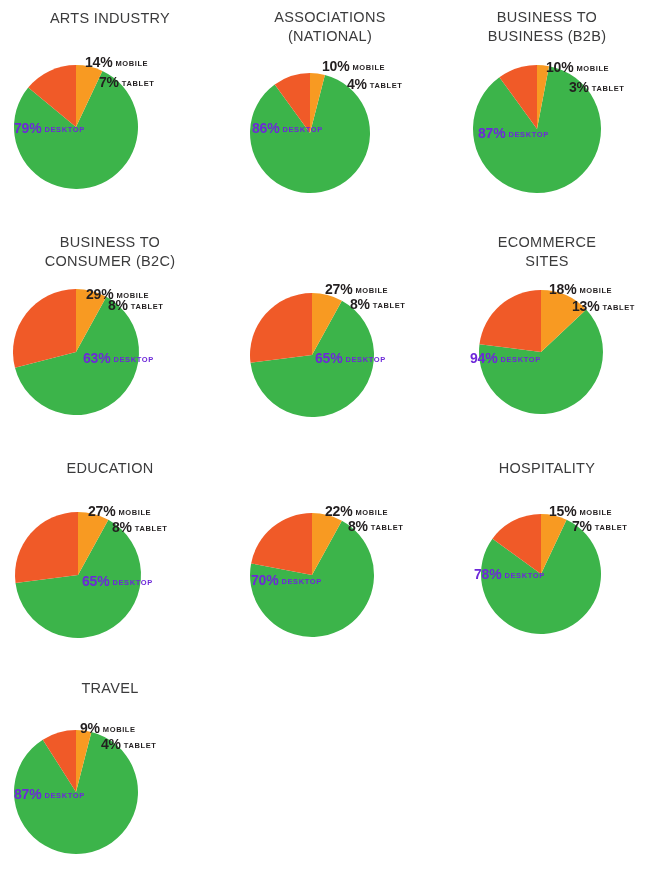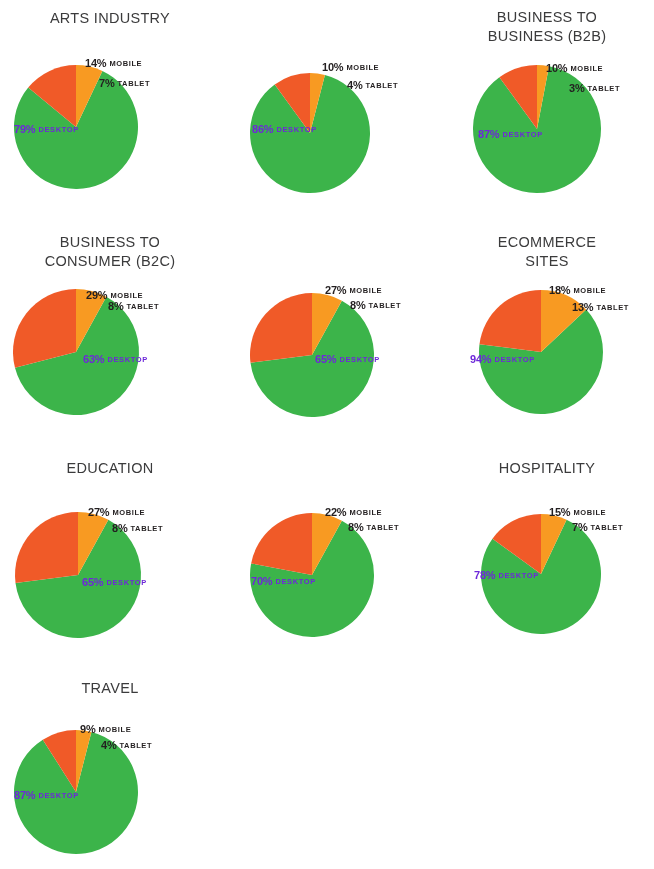--- a/index.html
+++ b/index.html
@@ -45,21 +45,21 @@
   .pie-svg {
     position: absolute;
     overflow: visible;
   }
   .lbl {
     position: absolute;
     white-space: nowrap;
     line-height: 1;
   }
   .lbl .pct {
-    font-size: 11px;
+    font-size: 14px;
     font-weight: bold;
     letter-spacing: -0.2px;
   }
   .lbl .cat {
     font-size: 7.5px;
     font-weight: bold;
     letter-spacing: 0.6px;
     margin-left: 3px;
     position: relative;
     top: -1.5px;
@@ -83,20 +83,22 @@
       <svg class="pie-svg" width="128" height="128" style="left: 12px; top: 63px;">
         <path d="M 64 64 L 90.39831607703451 7.900722747106791 A 62 62 0 1 1 16.22817894790108 24.479712635581222 Z" fill="#3cb44a"></path>
         <path d="M 64 64 L 16.22817894790108 24.479712635581222 A 62 62 0 0 1 63.999999999999986 2 Z" fill="#f05a28"></path>
         <path d="M 64 64 L 64 2 A 62 62 0 0 1 90.39831607703451 7.900722747106791 Z" fill="#f89a22"></path>
       </svg>
       <div class="lbl inside" style="left: 14px; top: 120px;"><span class="pct">79%</span><span class="cat">DESKTOP</span></div>
       <div class="lbl outside" style="left: 85px; top: 54px;"><span class="pct">14%</span><span class="cat">MOBILE</span></div>
       <div class="lbl outside" style="left: 99px; top: 74px;"><span class="pct">7%</span><span class="cat">TABLET</span></div>
     </div>
     <div class="chart-cell">
+      <div class="chart-title">ASSOCIATIONS
+(NATIONAL)</div>
       <svg class="pie-svg" width="124" height="124" style="left: 28px; top: 71px;">
         <path d="M 62 62 L 76.9213932298913 3.8850103322821354 A 60 60 0 1 1 26.732884862451606 13.458980337503156 Z" fill="#3cb44a"></path>
         <path d="M 62 62 L 26.732884862451606 13.458980337503156 A 60 60 0 0 1 61.999999999999986 2 Z" fill="#f05a28"></path>
         <path d="M 62 62 L 62.00000000000001 2 A 60 60 0 0 1 76.9213932298913 3.8850103322821354 Z" fill="#f89a22"></path>
       </svg>
       <div class="lbl inside" style="left: 32px; top: 120px;"><span class="pct">86%</span><span class="cat">DESKTOP</span></div>
       <div class="lbl outside" style="left: 102px; top: 58px;"><span class="pct">10%</span><span class="cat">MOBILE</span></div>
       <div class="lbl outside" style="left: 127px; top: 76px;"><span class="pct">4%</span><span class="cat">TABLET</span></div>
     </div>
     <div class="chart-cell">

